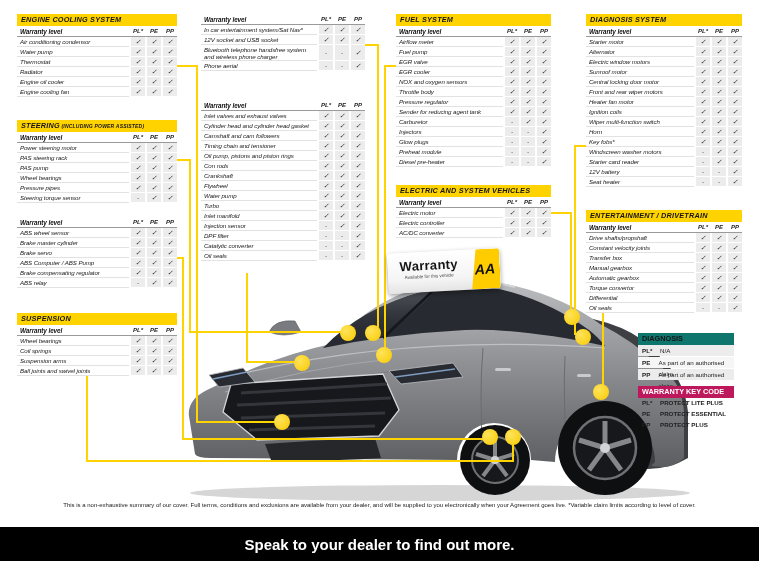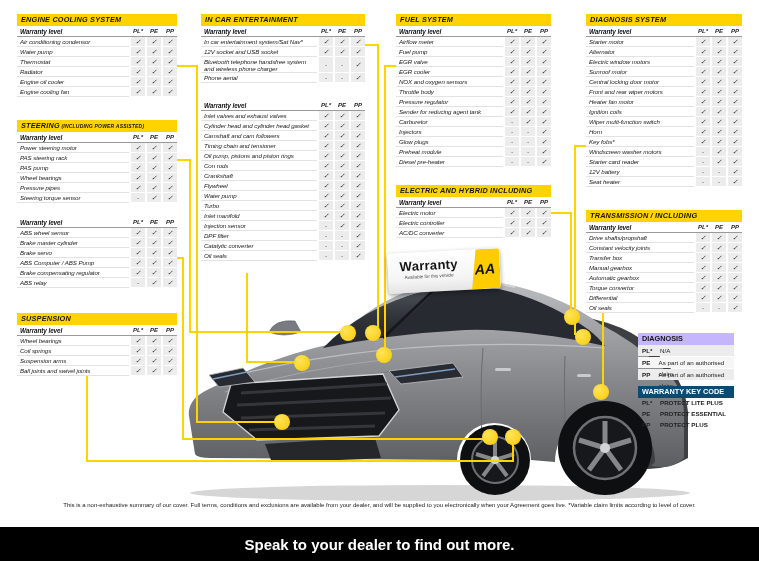--- a/index.html
+++ b/index.html
@@ -17,22 +17,22 @@
   .row.tall .label{white-space:normal;line-height:7px;padding-top:1px;}
   .cell{width:14px;margin-left:2px;margin-bottom:1px;background:#ececec;display:flex;
         align-items:center;justify-content:center;font-size:6.8px;color:#1a1a1a;}
   .cell.no{color:#555;font-size:6.2px;}
   .head-row{height:11px;border-bottom:1px solid #9a9a9a;}
   .head-row .label{font-weight:bold;font-size:6.4px;color:#111;border-bottom:none;line-height:11px;}
   .head-row .cell{background:transparent;font-weight:bold;font-size:6px;margin-bottom:0;}
   
   .kv-panel{position:absolute;z-index:4;}
   .kv-header{font-weight:bold;font-size:7.3px;height:12px;line-height:12px;padding-left:4px;}
-  .diagnosis .kv-header{background:#c4b5fd;color:#141414;}
-  .keycode .kv-header{background:#0c4a6e;color:#ffffff;}
+  .diagnosis .kv-header{background:#0f766e;color:#141414;}
+  .keycode .kv-header{background:#be185d;color:#ffffff;}
   .kv-row{display:flex;height:11px;line-height:11px;margin-bottom:1px;font-size:6.2px;color:#222;}
   .kv-key{width:18px;padding-left:4px;font-weight:bold;}
   .diagnosis .kv-row{background:#ececec;}
   .diagnosis .kv-row.alt{background:#f6f6f6;}
   .keycode .kv-row{background:transparent;font-weight:bold;height:10px;line-height:10px;}
   
   .cline{position:absolute;background:#FFD300;z-index:2;}
   .cdot{position:absolute;width:16px;height:16px;border-radius:50%;z-index:3;
         background:radial-gradient(circle at 35% 35%, #ffe35a, #f8ca00);}
   
@@ -313,21 +313,20 @@
         <div class="cell">✓</div>
       </div>
       <div class="row">
         <div class="label">Ball joints and swivel joints</div>
         <div class="cell">✓</div>
         <div class="cell">✓</div>
         <div class="cell">✓</div>
       </div>
     </div>
   <div class="panel" style="left:201px;top:14px;width:164px;">
-      <div class="panel-header">IN CAR ENTERTAINMENT</div>
       <div class="row head-row">
         <div class="label">Warranty level</div>
         <div class="cell">PL*</div>
         <div class="cell">PE</div>
         <div class="cell">PP</div>
       </div>
       <div class="row">
         <div class="label">In car entertainment system/Sat Nav*</div>
         <div class="cell">✓</div>
         <div class="cell">✓</div>
@@ -531,21 +530,21 @@
         <div class="cell">✓</div>
       </div>
       <div class="row">
         <div class="label">Diesel pre-heater</div>
         <div class="cell no">-</div>
         <div class="cell no">-</div>
         <div class="cell">✓</div>
       </div>
     </div>
   <div class="panel" style="left:396px;top:185px;width:155px;">
-      <div class="panel-header">ELECTRIC AND HYBRID INCLUDING</div>
+      <div class="panel-header">ELECTRIC AND SYSTEM VEHICLES</div>
       <div class="row head-row">
         <div class="label">Warranty level</div>
         <div class="cell">PL*</div>
         <div class="cell">PE</div>
         <div class="cell">PP</div>
       </div>
       <div class="row">
         <div class="label">Electric motor</div>
         <div class="cell">✓</div>
         <div class="cell">✓</div>
@@ -657,21 +656,21 @@
         <div class="cell">✓</div>
       </div>
       <div class="row">
         <div class="label">Seat heater</div>
         <div class="cell no">-</div>
         <div class="cell no">-</div>
         <div class="cell">✓</div>
       </div>
     </div>
   <div class="panel" style="left:586px;top:210px;width:156px;">
-      <div class="panel-header">TRANSMISSION / INCLUDING</div>
+      <div class="panel-header">ENTERTAINMENT / DRIVETRAIN</div>
       <div class="row head-row">
         <div class="label">Warranty level</div>
         <div class="cell">PL*</div>
         <div class="cell">PE</div>
         <div class="cell">PP</div>
       </div>
       <div class="row">
         <div class="label">Drive shafts/propshaft</div>
         <div class="cell">✓</div>
         <div class="cell">✓</div>

